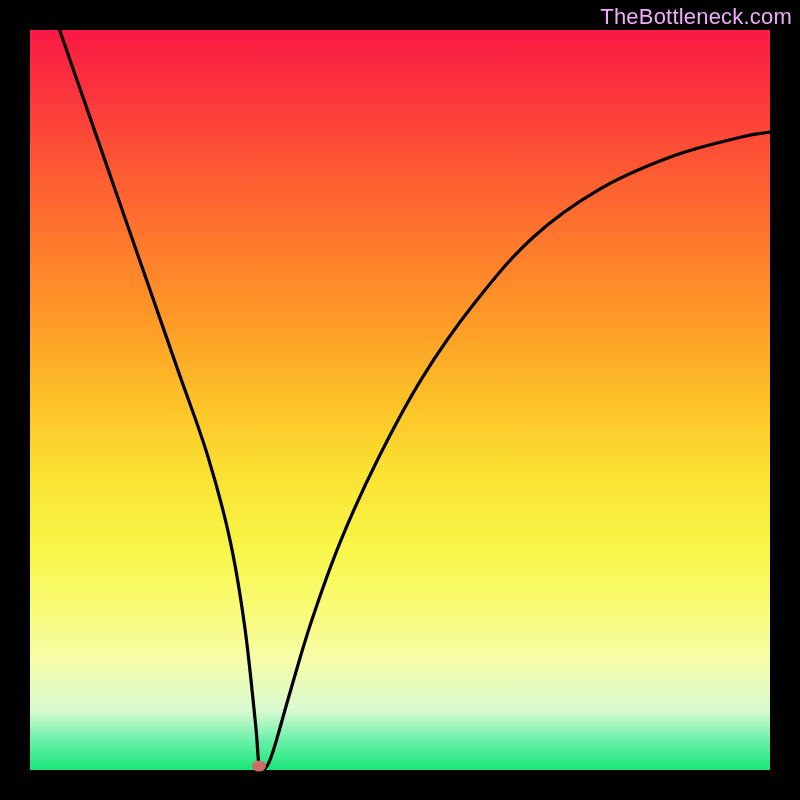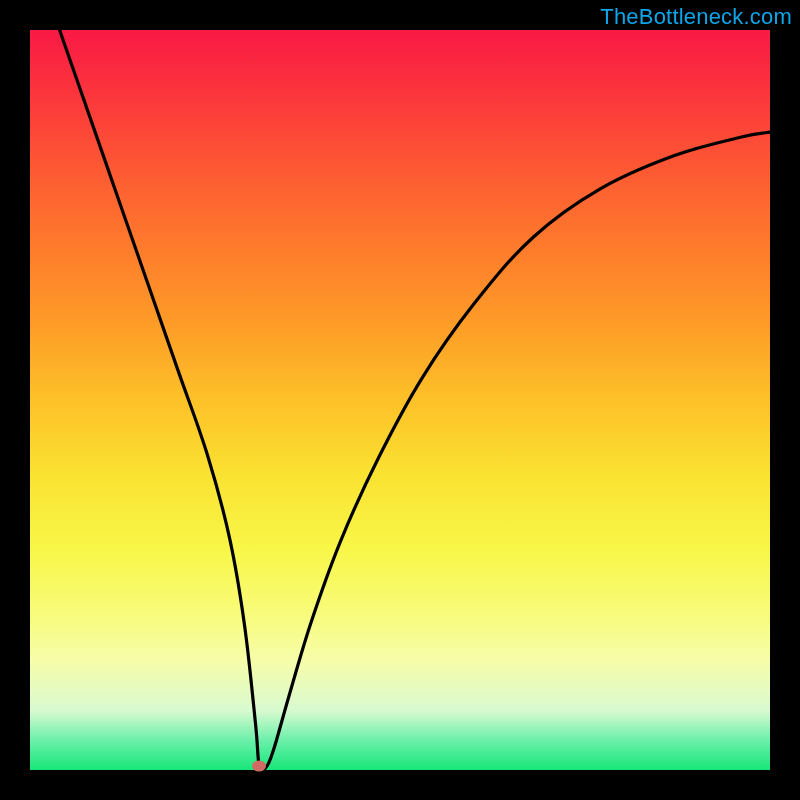--- a/index.html
+++ b/index.html
@@ -42,21 +42,21 @@
     position: absolute;
     left: 0;
     top: 0;
     width: 740px;
     height: 740px;
   }
   .watermark {
     position: absolute;
     top: 4px;
     right: 8px;
-    color: #0ea5e9;
+    color: #f0abfc;
     font-size: 22px;
     font-weight: 400;
     letter-spacing: 0.2px;
   }
   .minimum-dot {
     position: absolute;
     width: 14px;
     height: 11px;
     background: #cf6b63;
     border-radius: 50%;

